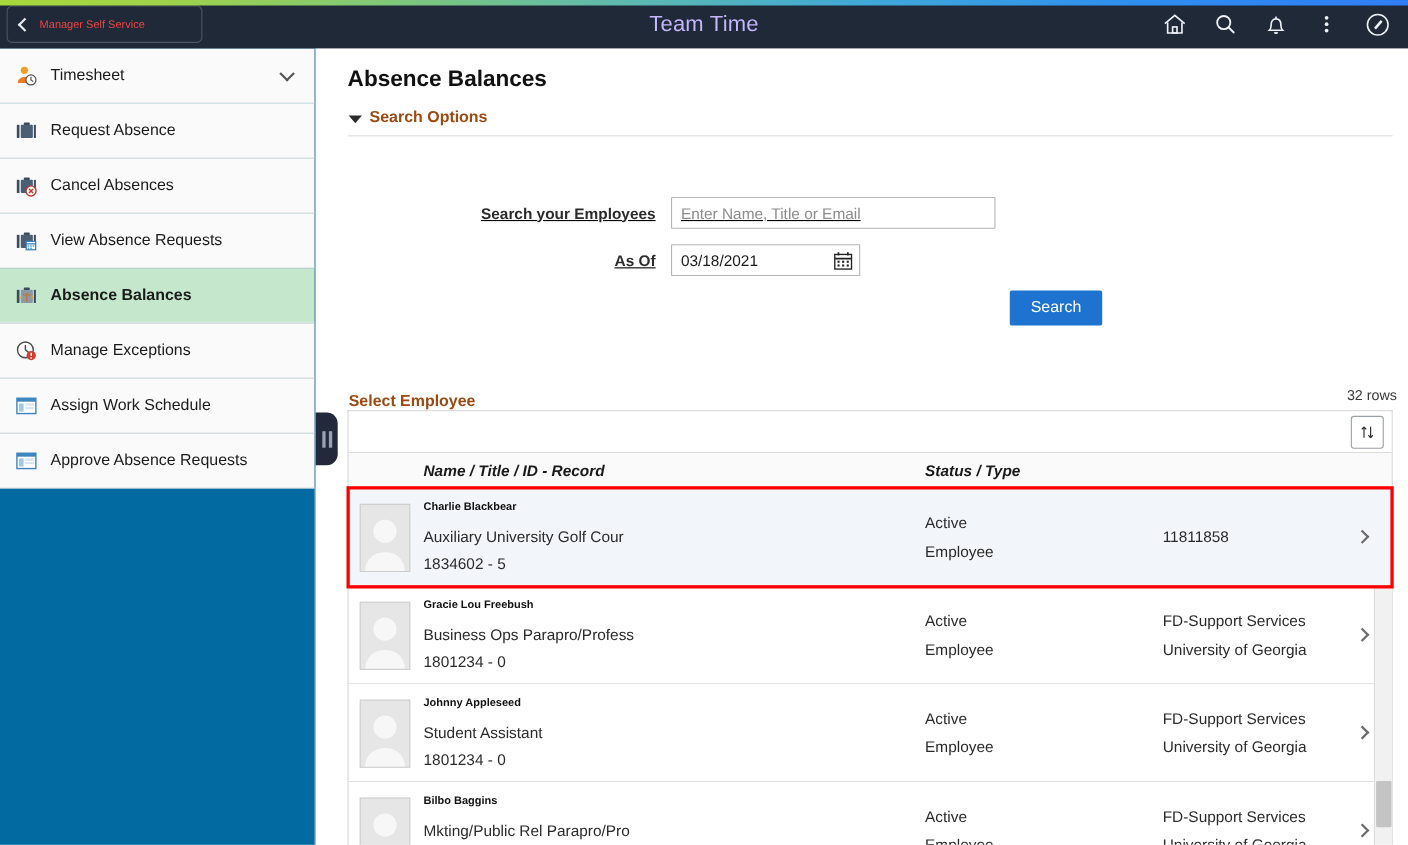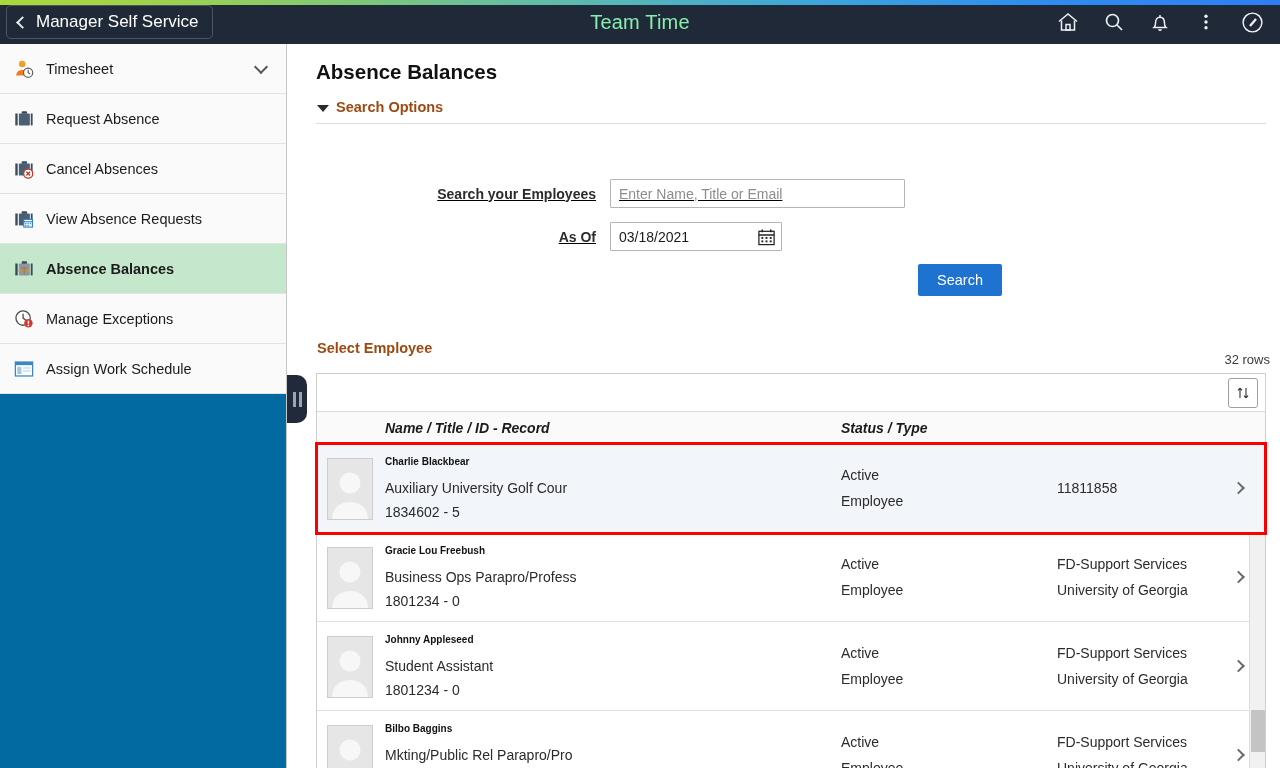--- a/index.html
+++ b/index.html
@@ -35,26 +35,26 @@
     padding: 0 13px 0 11px;
     cursor: pointer;
   }
   .back-chev {
     width: 9px; height: 9px;
     border-left: 2px solid #e7eaef; border-bottom: 2px solid #e7eaef;
     transform: rotate(45deg);
     margin-top: 0px;
   }
   .back-chip-label {
-    color: #ffffff; font-size: 17px; white-space: nowrap;
+    color: #ef4444; font-size: 10px; white-space: nowrap;
   }
   .header-title {
     position: absolute; left: 0; top: 0; width: 1280px; height: 44px;
     display: flex; align-items: center; justify-content: center;
-    color: #86efac; font-size: 20px; letter-spacing: .2px;
+    color: #c4b5fd; font-size: 20px; letter-spacing: .2px;
     pointer-events: none;
   }
   .header-icons {
     position: absolute; right: 10px; top: 0; height: 44px;
     display: flex; align-items: center; gap: 22px;
     padding-right: 6px;
   }
   .hicon { width: 24px; height: 24px; cursor: pointer; display: block; }
   .hicon svg { display: block; }
 
@@ -154,21 +154,21 @@
     position: absolute; left: 630px; top: 220px;
     width: 84px; height: 32px;
     background: #1f73d0; color: #fff;
     border: none; border-radius: 2px;
     font-family: "Liberation Sans", sans-serif; font-size: 14.5px;
     cursor: pointer;
   }
 
   
   .select-emp {
-    position: absolute; left: 29px; top: 296px;
+    position: absolute; left: 29px; top: 313px;
     font-size: 14.5px; font-weight: bold; color: #9c4a12;
   }
   .rows-count {
     position: absolute; right: 10px; top: 308px;
     font-size: 13px; color: #3a3a3a;
   }
   .grid-box {
     position: absolute; left: 28px; top: 329px;
     width: 950px; height: 440px;
     border: 1px solid #cfcfcf; border-bottom: none;
@@ -412,20 +412,32 @@
       <span class="side-ico">
         <svg width="22" height="22" viewBox="0 0 24 24">
         <rect x="2.6" y="4.4" width="18.8" height="15.2" fill="#fff" stroke="#3d86c0" stroke-width="1.4"></rect>
         <rect x="2.6" y="4.4" width="18.8" height="3.4" fill="#3d86c0"></rect>
         <rect x="4.6" y="9.6" width="4.6" height="8" fill="#9fc9e8"></rect>
         <rect x="10.8" y="9.6" width="8.6" height="2.3" fill="#d5e7f5"></rect>
         <rect x="10.8" y="13" width="8.6" height="2.3" fill="#d5e7f5"></rect>
         </svg>
       </span>
       <span class="side-label">Assign Work Schedule</span>
+    </div>
+    <div class="side-item">
+      <span class="side-ico">
+        <svg width="22" height="22" viewBox="0 0 24 24">
+        <rect x="2.6" y="4.4" width="18.8" height="15.2" fill="#fff" stroke="#3d86c0" stroke-width="1.4"></rect>
+        <rect x="2.6" y="4.4" width="18.8" height="3.4" fill="#3d86c0"></rect>
+        <rect x="4.6" y="9.6" width="4.6" height="8" fill="#9fc9e8"></rect>
+        <rect x="10.8" y="9.6" width="8.6" height="2.3" fill="#d5e7f5"></rect>
+        <rect x="10.8" y="13" width="8.6" height="2.3" fill="#d5e7f5"></rect>
+        </svg>
+      </span>
+      <span class="side-label">Approve Absence Requests</span>
     </div>
   </div>
 
 <div class="collapse-handle">
   <span></span>
   <span></span>
 </div>
 
 <div class="main">
 

